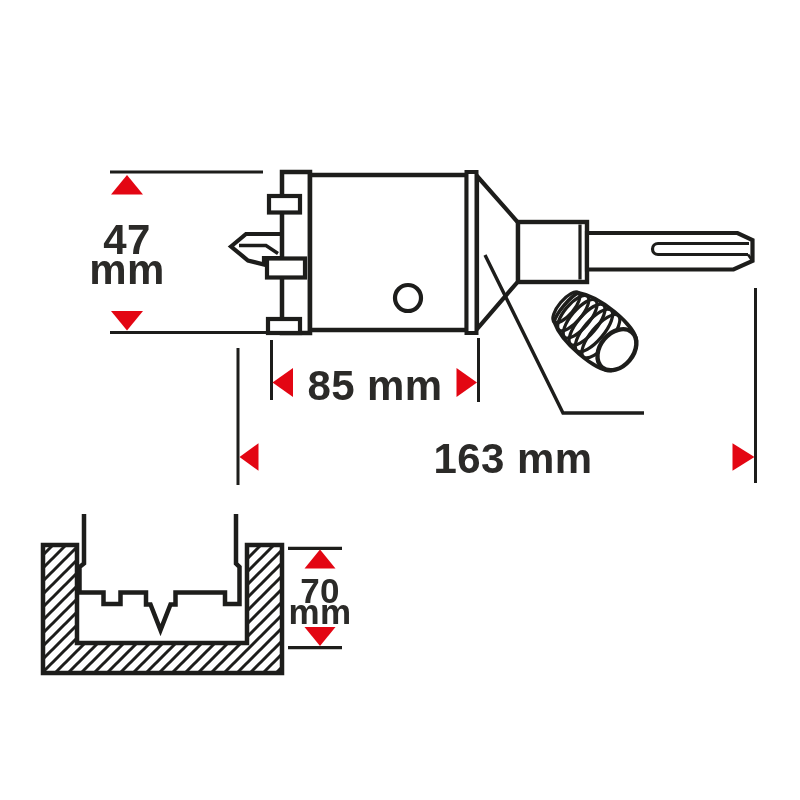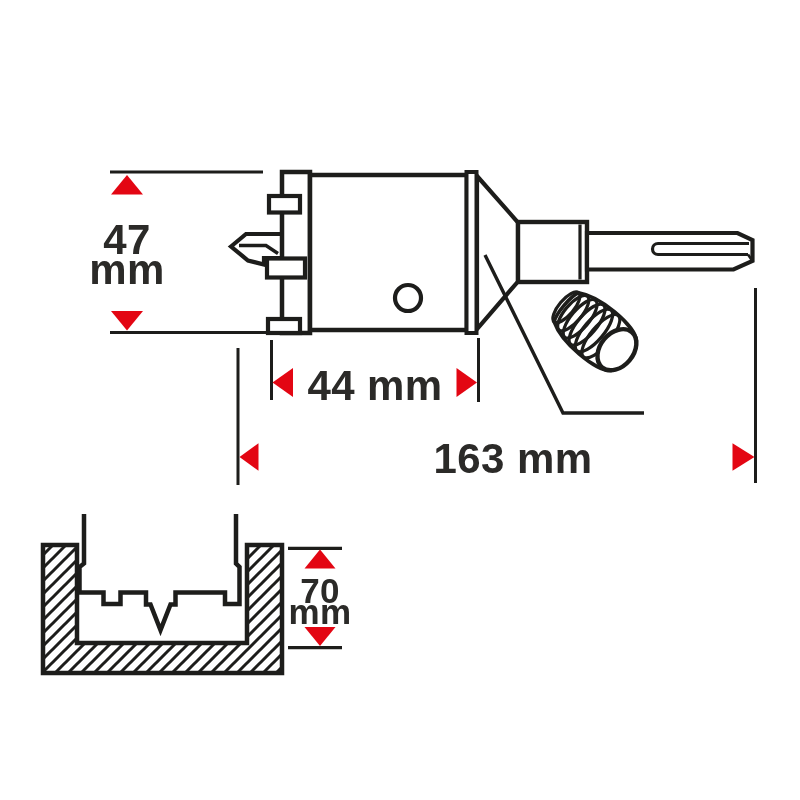--- a/index.html
+++ b/index.html
@@ -112,21 +112,21 @@
     <g>
       <path d="M288,548.3 H342 M288,647.6 H342" stroke="#1d1d1b" stroke-width="3.2" fill="none"></path>
       <polygon points="320,549.5 304.5,568.5 335.5,568.5" fill="#e30613"></polygon>
       <polygon points="320,646 304.5,627 335.5,627" fill="#e30613"></polygon>
     </g>
   </svg>
 
   <div class="label dim-big" style="left:127px; top:219px;">47</div>
   <div class="label dim-big" style="left:127px; top:249px;">mm</div>
 
-  <div class="label dim-big" style="left:375px; top:365px;">44 mm</div>
+  <div class="label dim-big" style="left:375px; top:365px;">85 mm</div>
 
   <div class="label dim-big" style="left:513px; top:438px;text-align:right;">163 mm</div>
 
 
   <div class="label dim-small" style="left:320px; top:573px;">70</div>
   <div class="label dim-small" style="left:320px; top:594px;">mm</div>
 
 </div>
 
 </body></html>

